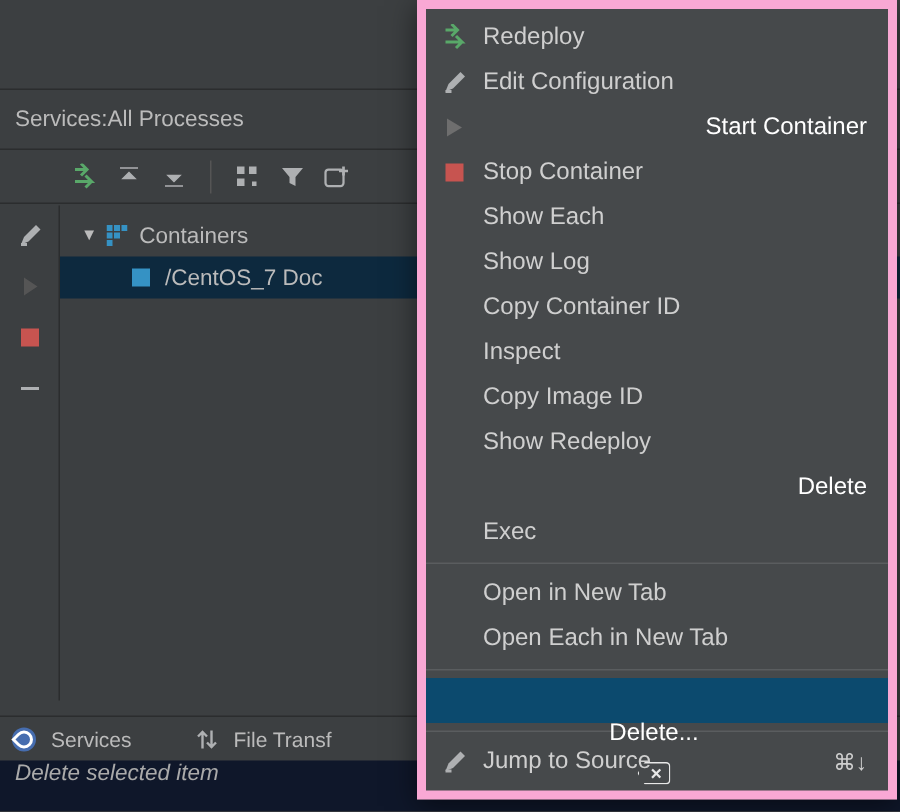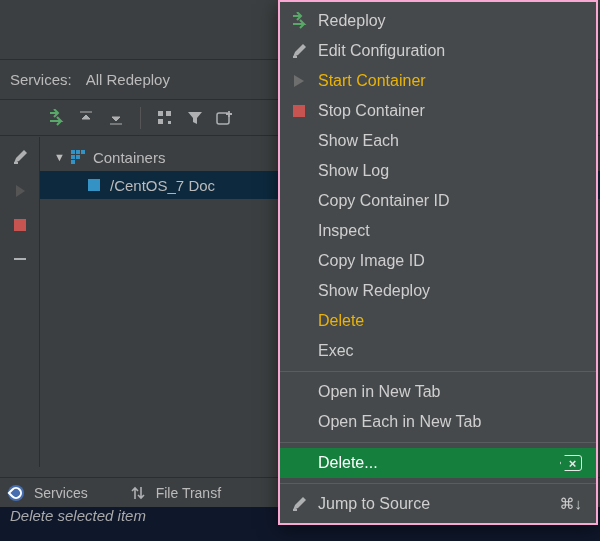--- a/index.html
+++ b/index.html
@@ -22,21 +22,21 @@
   }
   .services-hdr {
     height: 40px;
     display: flex;
     align-items: center;
     padding: 0 8px 0 10px;
     border-bottom: 1px solid #2b2d2e;
     font-size: 15px;
     color: #bbbbbb;
   }
-  .services-hdr .svc-label { margin-right: 14px; }
+  .services-hdr .svc-label { }
   .toolbar {
     height: 36px;
     display: flex;
     align-items: center;
     padding-left: 46px;
     gap: 10px;
     border-bottom: 1px solid #2b2d2e;
   }
   .tb-icon { width:20px; height:20px; display:flex; align-items:center; justify-content:center; }
   .tb-sep { width:1px; height:22px; background:#555; margin:0 4px;}
@@ -84,57 +84,57 @@
     font-size:15px; color:#aaaaaa;
     background:#0f172a;
     font-style:italic;
   }
 
   
   .ctx {
     position:absolute;
     left:278px; top:0px; width:320px;
     background:#46494b;
-    border:2px solid #f9a8d4;
+    border:6px solid #f9a8d4;
     box-shadow: 0 4px 18px rgba(0,0,0,0.5);
     padding:4px 0;
     font-size:16px;
     color:#cfcfcf;
   }
   .ctx-item {
     height:30px; display:flex; align-items:center;
     padding:0 14px 0 10px;
     gap:10px;
     white-space:nowrap;
   }
   .ctx-item .ic { width:18px; height:18px; display:flex; align-items:center; justify-content:center; flex-shrink:0;}
   .ctx-item .lbl { flex:1; }
   .ctx-item .shortcut { font-size:15px; color:#cfcfcf; }
-  .ctx-item.disabled { color:#eab308; }
-  .ctx-item.hover { background:#15803d; color:#ffffff; }
+  .ctx-item.disabled { color:#ffffff;text-align:right; }
+  .ctx-item.hover { background:#0c4a6e; color:#ffffff;flex-direction:column; }
   .ctx-sep { height:1px; background:#5a5d5f; margin:5px 0; }
   .stop-sq { width:12px; height:12px; background:#c75450; }
   .backsp {
     width:22px;height:16px;border:1.6px solid #e8e8e8;border-radius:3px;
     position:relative;
     clip-path: polygon(22% 0, 100% 0, 100% 100%, 22% 100%, 0 50%);
     display:flex;align-items:center;justify-content:center;
   }
   .backsp::after{content:"×";color:#e8e8e8;font-size:13px;line-height:1;margin-left:3px;font-weight:bold;}
   .updown svg{display:block;}
 </style>
 </head>
 <body>
 
 <div class="panel">
   <div class="top-gap"></div>
 
   <div class="services-hdr">
     <span class="svc-label">Services:</span>
-    <span>All Redeploy</span>
+    <span>All Processes</span>
   </div>
 
   <div class="toolbar">
     <span class="tb-icon run-arrow">
       <svg width="18" height="18" viewBox="0 0 18 18">
           <path d="M3 4 L11 4 M7 0 L11 4 L7 8" stroke="#59a869" stroke-width="2" fill="none"></path>
           <path d="M3 12 L14 12 L10 8 M14 12 L10 16" stroke="#59a869" stroke-width="2" fill="none"></path>
         </svg>
     </span>
     <span class="tb-icon">

